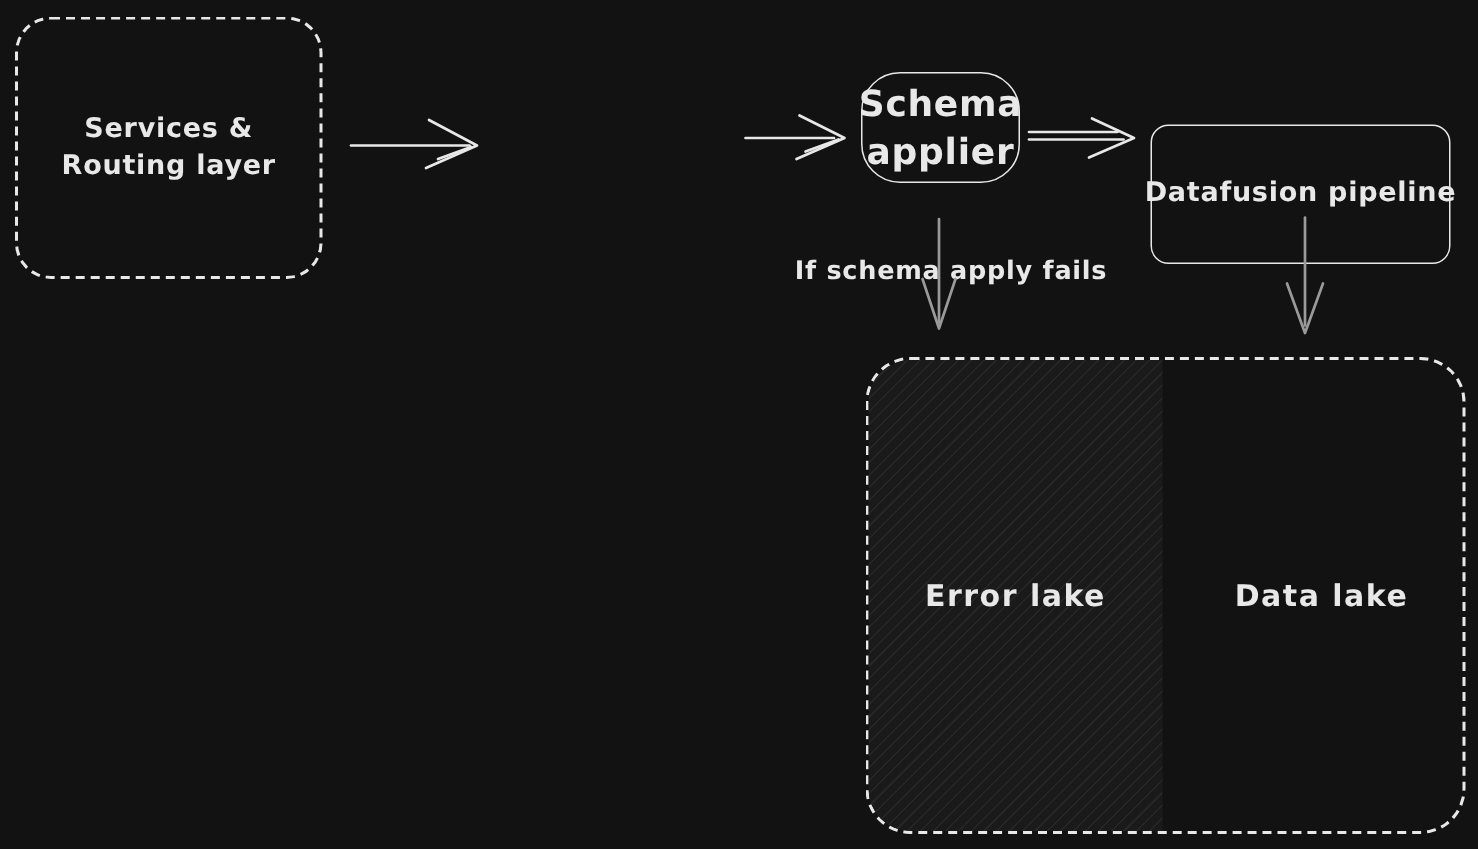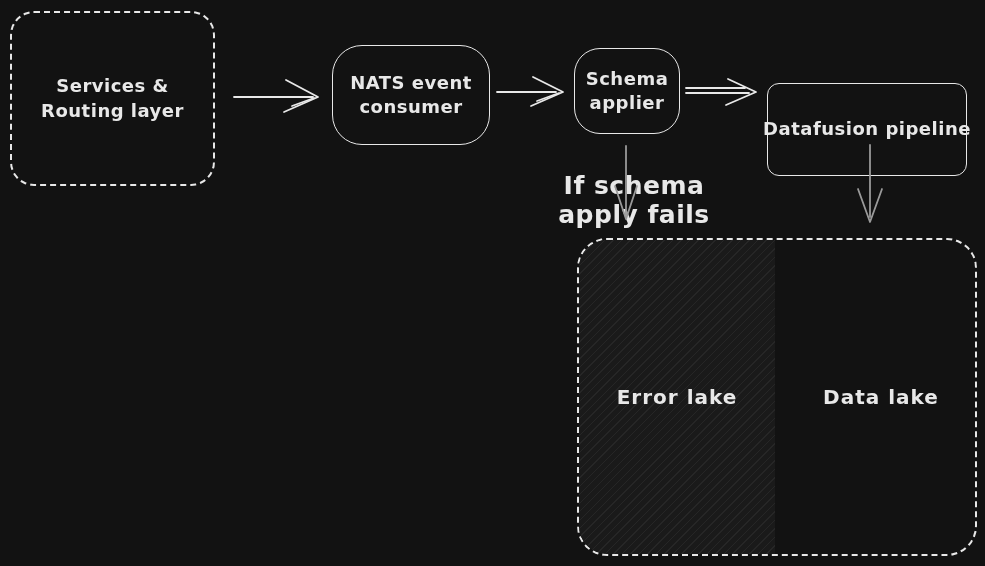--- a/index.html
+++ b/index.html
@@ -25,21 +25,21 @@
     text-align:center;
     color:var(--ink);
     letter-spacing:.5px;
     line-height:1.35;
   }
   .node.solid{border:1.7px solid var(--ink);}
   .node.dashed{border:2px dashed var(--ink);}
 
   #node-services{left:10px;top:11px;width:205px;height:175px;border-radius:24px;font-size:18px;padding:0 6px;}
   #node-nats{left:332px;top:45px;width:158px;height:100px;border-radius:30px;font-size:18px;padding:0 10px;}
-  #node-schema{left:574px;top:48px;width:106px;height:86px;border-radius:26px;font-size:18px;padding:0 6px;}
+  #node-schema{left:574px;top:48px;width:106px;height:74px;border-radius:26px;font-size:24px;padding:0 6px;}
   #node-datafusion{left:767px;top:43px;width:200px;height:93px;border-radius:12px;font-size:18px;white-space:nowrap;margin-top:40px;}
 
   #lake-container{
     position:absolute;left:577px;top:238px;width:400px;height:318px;
     border:2px dashed var(--ink);border-radius:30px;
     overflow:hidden;
     display:flex;
     gap:12px;
   }
   .lake-half{
@@ -49,40 +49,37 @@
   #error-lake-region{
     width:196px;height:100%;
     background:repeating-linear-gradient(135deg,
       var(--hatch-line) 0px, var(--hatch-line) 1px,
       var(--hatch-base) 1px, var(--hatch-base) 6px);
   }
   #data-lake-region{flex:1;height:100%;}
 
   #edge-label-schema-fail{
     position:absolute;left:524px;top:171px;width:220px;
-    text-align:center;font-size:25px;letter-spacing:.5px;color:var(--ink);
+    text-align:center;font-size:17px;letter-spacing:.5px;color:var(--ink);
   }
 
   svg.arrows{position:absolute;inset:0;pointer-events:none;}
   svg.arrows path{fill:none;stroke-width:1.8;stroke-linecap:round;stroke-linejoin:round;}
   .stroke-ink{stroke:var(--ink);}
   .stroke-gray{stroke:var(--arrow-gray);}
 </style>
 </head>
 <body>
 
 <div class="canvas">
 
   <div id="node-services" class="node dashed">
     <span>Services &amp; Routing layer</span>
   </div>
 
-  <div id="node-nats" class="node solid">
-    <span>NATS event consumer</span>
-  </div>
 
   <div id="node-schema" class="node solid">
     <span>Schema applier</span>
   </div>
 
   <div id="node-datafusion" class="node solid">
     <span>Datafusion pipeline</span>
   </div>
 
   <div id="edge-label-schema-fail">If schema apply fails</div>

